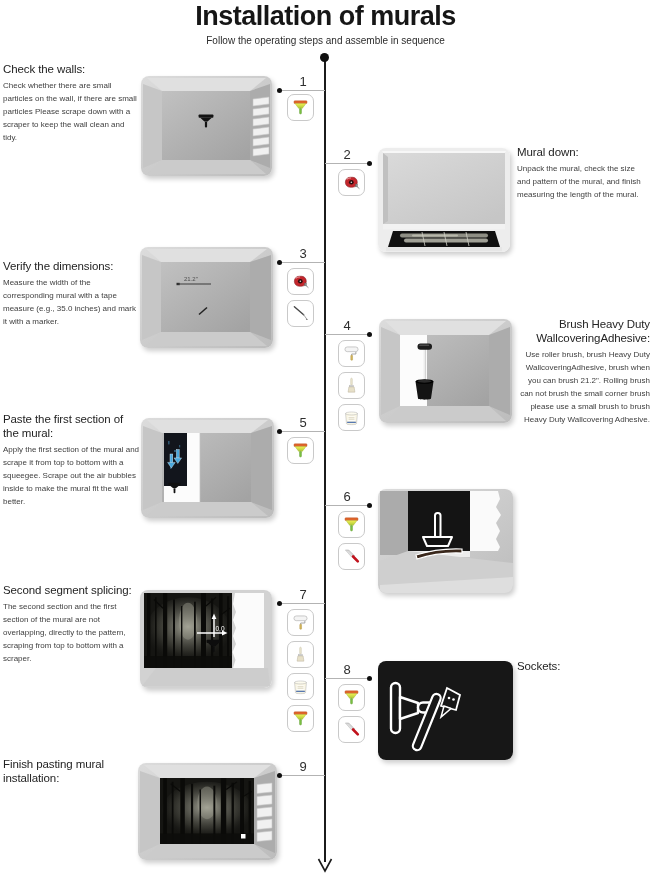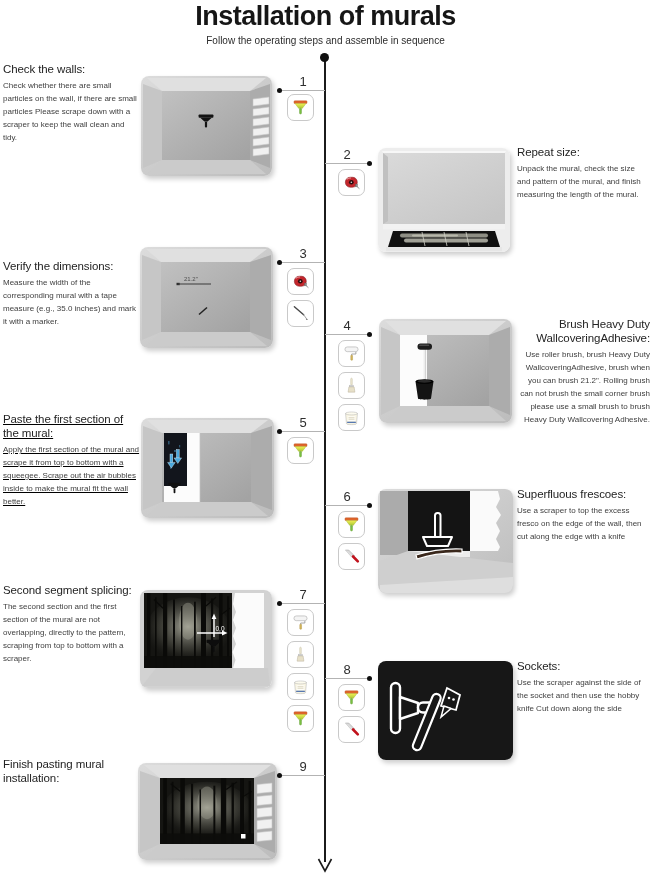--- a/index.html
+++ b/index.html
@@ -179,21 +179,21 @@
   <div class="cdot" style="left:367px; top:161px;"></div>
   <div class="num" style="left:325px; top:147px;">2</div>
   <div class="tools" style="left:338px; top:169px;">
     <div class="toolbox">
         <svg width="21" height="21">
           <use href="#i-tape"></use>
         </svg>
       </div>
   </div>
   <div class="txt" style="left:517px; top:145px; width:132px;">
-    <h3>Repeat size:</h3>
+    <h3>Mural down:</h3>
     <p>Unpack the mural, check the size and pattern of the mural, and finish measuring the length of the mural.</p>
   </div>
   <figure class="room" style="left:378px; top:148px;">
     <svg width="132" height="104" viewBox="0 0 132 104">
       <rect x="0" y="0" width="132" height="104" fill="#ededed"></rect>
       <polygon points="4,3 128,3 126,6 6,6" fill="#f7f7f7"></polygon>
       <rect x="5" y="5" width="122" height="71" fill="url(#g-wall2)"></rect>
       <polygon points="5,5 10,9 10,73 5,76" fill="#c0c0c0"></polygon>
       <rect x="5" y="76" width="122" height="5.5" fill="#f2f2f2"></rect>
       <polygon points="15,83 117,83 122,99 10,99" fill="#101010"></polygon>
@@ -295,21 +295,21 @@
   <div class="conn" style="left:281px; top:431px; width:44px;"></div>
   <div class="cdot" style="left:277px; top:429px;"></div>
   <div class="num" style="left:281px; top:415px;">5</div>
   <div class="tools" style="left:287px; top:437px;">
     <div class="toolbox">
         <svg width="21" height="21">
           <use href="#i-scraper"></use>
         </svg>
       </div>
   </div>
-  <div class="txt" style="left:3px; top:412px; width:137px;text-decoration:underline;">
+  <div class="txt" style="left:3px; top:412px; width:137px;">
     <h3>Paste the first section of the mural:</h3>
     <p>Apply the first section of the mural and scrape it from top to bottom with a squeegee. Scrape out the air bubbles inside to make the mural fit the wall better.</p>
   </div>
   <figure class="room" style="left:141px; top:418px;">
     <svg width="133" height="100" viewBox="0 0 133 100">
       <rect x="0" y="0" width="133" height="100" fill="url(#g-frame)"></rect>
       <polygon points="6,2 127,2 110,15 21,15" fill="#e0e0e0"></polygon>
       <polygon points="2,8 21,15 21,84 2,92" fill="#c6c6c6"></polygon>
       <polygon points="131,8 110,15 110,84 131,92" fill="#acacac"></polygon>
       <polygon points="6,98 21,84 110,84 127,98" fill="#cbcbcb"></polygon>
@@ -341,24 +341,20 @@
         <svg width="21" height="21">
           <use href="#i-scraper"></use>
         </svg>
       </div>
     <div class="toolbox">
         <svg width="21" height="21">
           <use href="#i-knife"></use>
         </svg>
       </div>
   </div>
-  <div class="txt" style="left:517px; top:487px; width:132px;">
-    <h3>Superfluous frescoes:</h3>
-    <p>Use a scraper to top the excess fresco on the edge of the wall, then cut along the edge with a knife</p>
-  </div>
   <figure class="room" style="left:378px; top:489px;">
     <svg width="135" height="104" viewBox="0 0 135 104">
       <rect x="0" y="0" width="135" height="104" fill="url(#g-frame)"></rect>
       <rect x="2" y="2" width="28" height="64" fill="#ababab"></rect>
       <rect x="30" y="2" width="62" height="60" fill="#141414"></rect>
       <path d="M92,2 L120,2 L122,10 L118,18 L123,26 L118,34 L122,42 L118,50 L122,58 L120,62 L92,62 Z" fill="#fafafa"></path>
       <rect x="30" y="62" width="62" height="6" fill="#ececec"></rect>
       <polygon points="2,104 2,72 30,62 135,74 135,104" fill="#cfcfcf"></polygon>
       <polygon points="2,104 2,96 135,88 135,104" fill="#dedede"></polygon>
       <g fill="#141414" stroke="#ffffff" stroke-width="2" stroke-linejoin="round">
@@ -425,21 +421,20 @@
         </svg>
       </div>
     <div class="toolbox">
         <svg width="21" height="21">
           <use href="#i-knife"></use>
         </svg>
       </div>
   </div>
   <div class="txt" style="left:517px; top:659px; width:133px;">
     <h3>Sockets:</h3>
-    <p>Use the scraper against the side of the socket and then use the hobby knife Cut down along the side</p>
   </div>
   <figure class="room" style="left:378px; top:661px;">
     <svg width="135" height="99" viewBox="0 0 135 99">
       <rect x="0" y="0" width="135" height="99" fill="#171717"></rect>
       <g fill="#171717" stroke="#ffffff" stroke-width="2.4" stroke-linejoin="round">
         <rect x="13" y="22" width="9" height="50" rx="4.5"></rect>
         <polygon points="22,36 22,58 40,52 40,42"></polygon>
         <rect x="40" y="41.5" width="18" height="10" rx="5"></rect>
       </g>
       <g>

